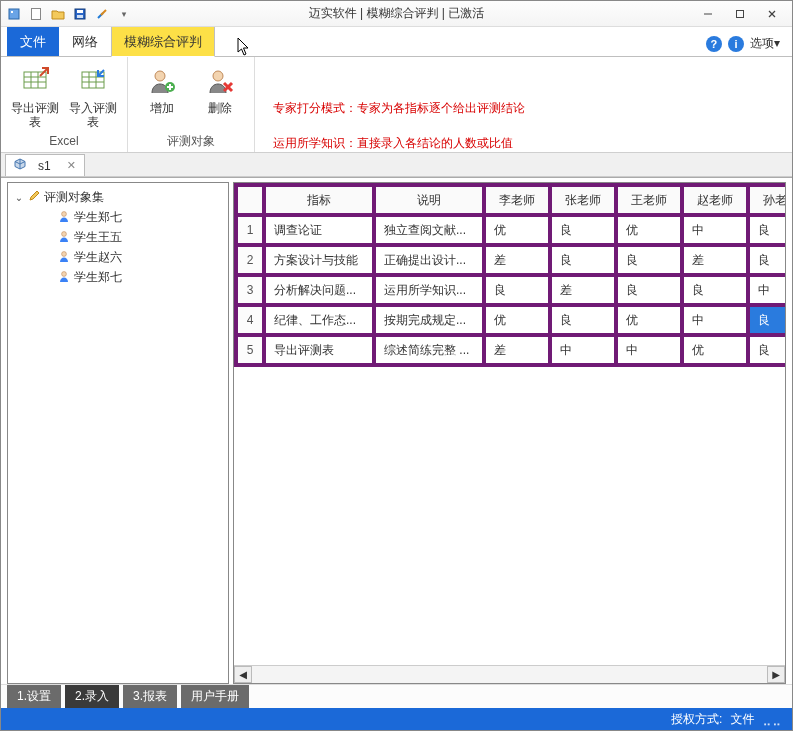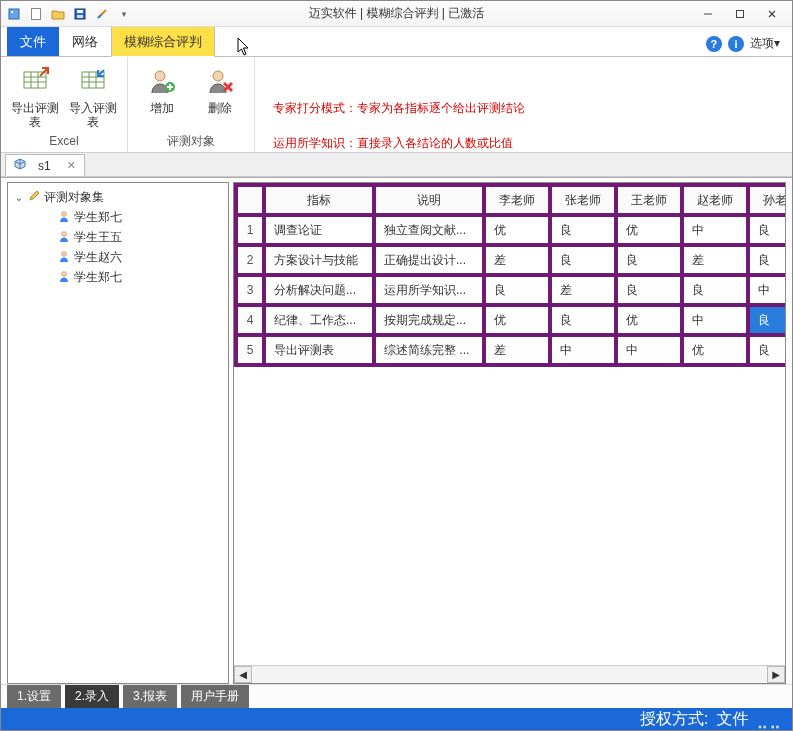--- a/index.html
+++ b/index.html
@@ -90,21 +90,21 @@
   td.rnum{text-align:center;color:#555;background:#fcfcfc;}
   .cellsel{background:#2a7bde;color:#fff;position:relative;padding-right:18px;}
   .hscroll{height:18px;border-top:1px solid #ccc;background:#f4f4f4;display:flex;}
   .hscroll .larr,.hscroll .rarr{width:18px;display:flex;align-items:center;justify-content:center;border:1px solid #bbb;background:#eee;font-size:10px;cursor:pointer;}
   .hscroll .track{flex:1;}
   
   .bottomtabs{height:24px;background:#fcfcfc;display:flex;align-items:center;padding:0 6px;gap:4px;border-top:1px solid #ddd;}
   .btab{background:#6b6b6b;color:#ffffff;padding:3px 10px;font-size:12px;cursor:pointer;}
   .btab.active{background:#3a3a3a;}
   
-  .statusbar{height:22px;background:#1b69d8;color:#fff;display:flex;align-items:center;justify-content:flex-end;padding:0 10px;font-size:16px;gap:8px;}
+  .statusbar{height:22px;background:#1b69d8;color:#fff;display:flex;align-items:center;justify-content:flex-end;padding:0 10px;font-size:12px;gap:8px;}
   .grip{letter-spacing:1px;opacity:.8;}
   .cursor{position:absolute;left:236px;top:36px;font-size:16px;pointer-events:none;color:#000;}
 </style>
 </head>
 <body>
 
 <div class="titlebar">
   <div class="qat">
     <span class="qat-btn">
       <svg width="14" height="14" viewBox="0 0 14 14">

